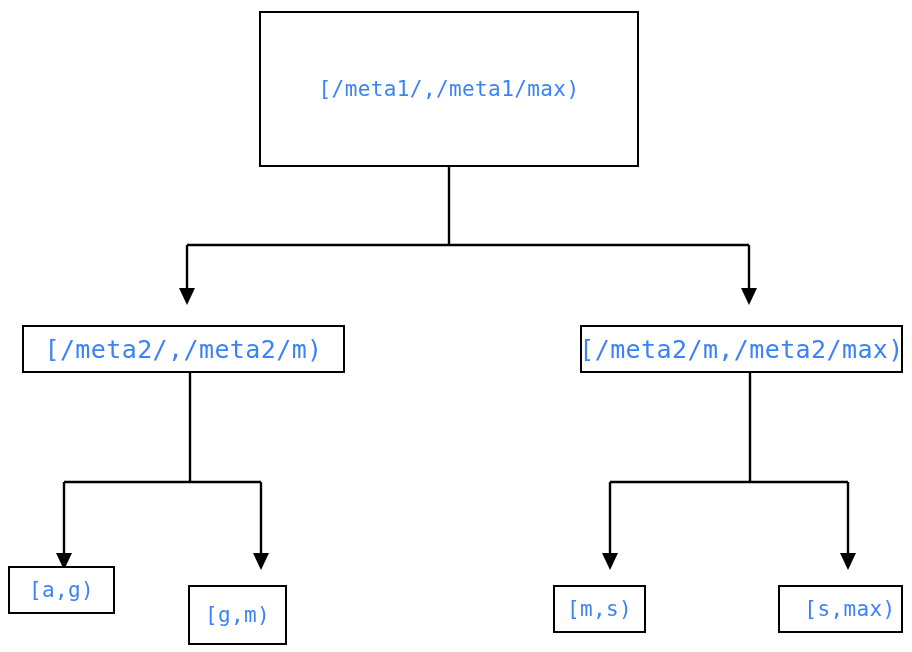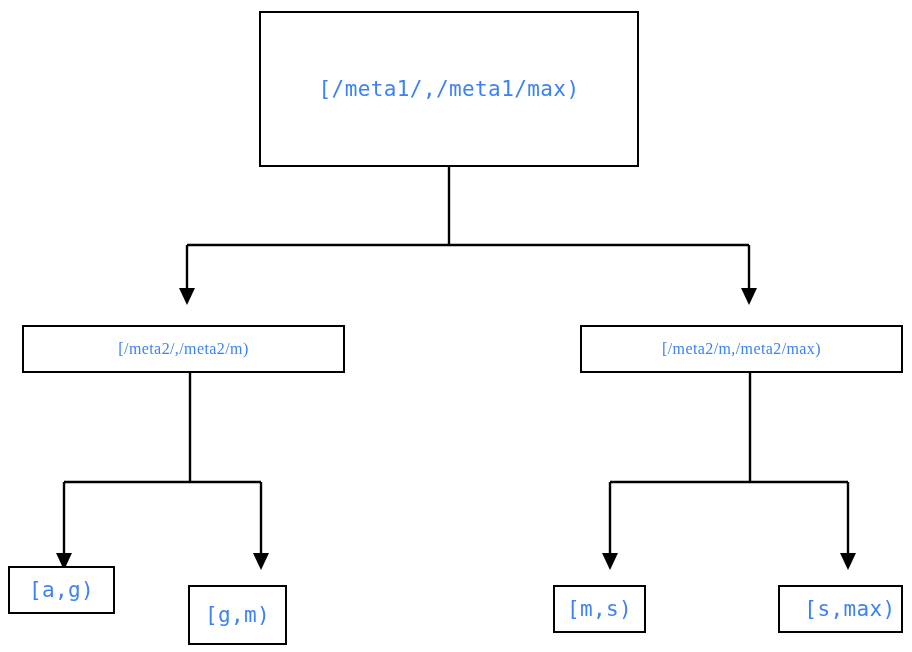--- a/index.html
+++ b/index.html
@@ -62,23 +62,22 @@
     height: 48px;
   }
   #node-mid-right {
     left: 580px;
     top: 325px;
     width: 323px;
     height: 48px;
   }
   #node-mid-left .node-label,
   #node-mid-right .node-label {
-    font-size: 16px;
+    font-size: 25px;
     letter-spacing: 0.4px;
-    font-family: Liberation Serif, serif;
   }
   
   #node-leaf-ag {
     left: 8px;
     top: 566px;
     width: 107px;
     height: 48px;
   }
   #node-leaf-gm {
     left: 188px;

